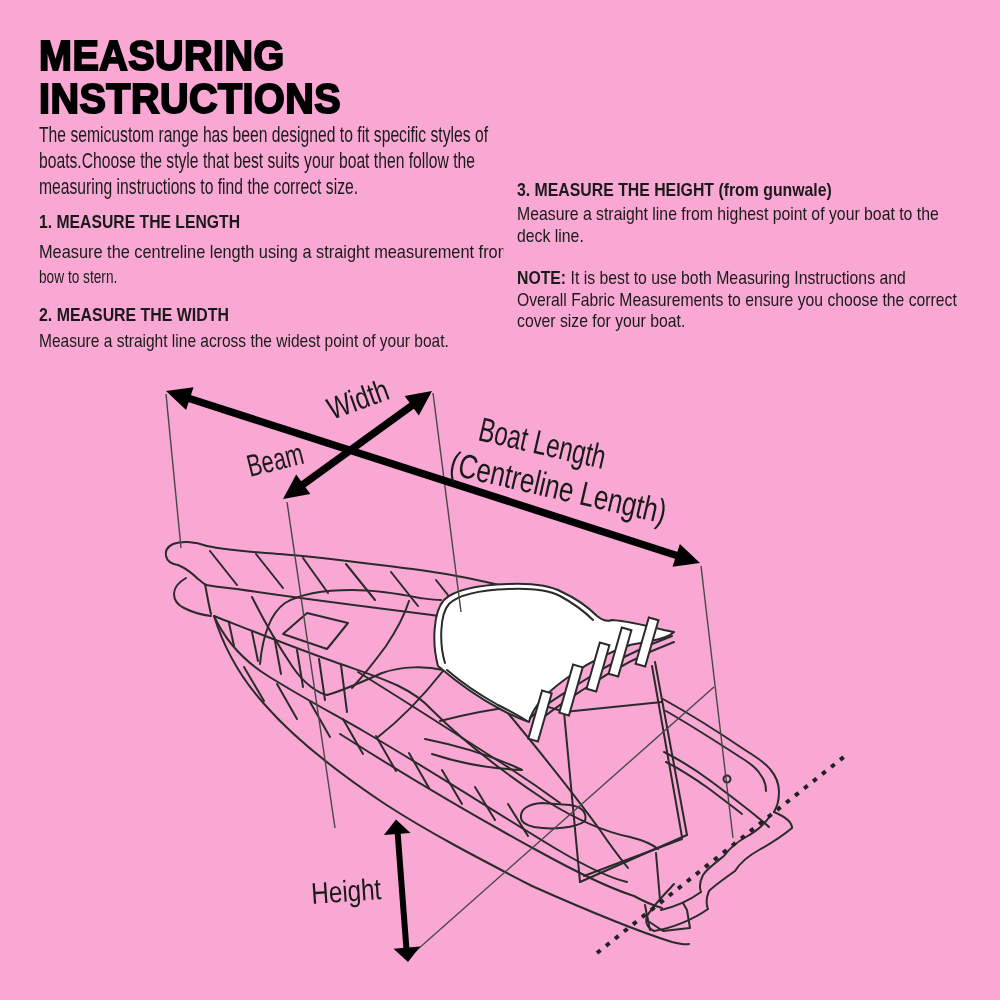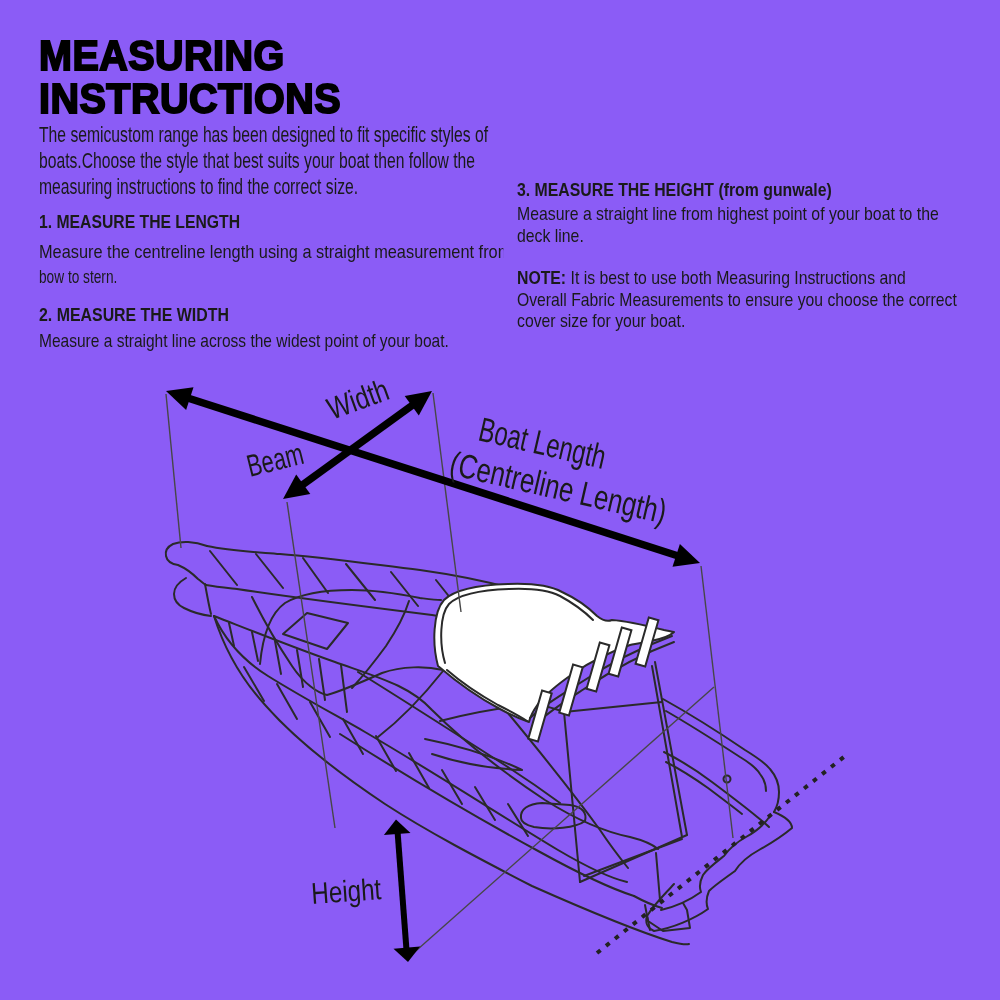--- a/index.html
+++ b/index.html
@@ -1,16 +1,16 @@
 <!DOCTYPE html>
 <html><head>
 <meta charset="utf-8">
 <style>
 html,body{margin:0;padding:0;background:#fff;}
-#page{position:relative;width:1000px;height:1000px;background:#8b5cf6;overflow:hidden;
+#page{position:relative;width:1000px;height:1000px;background:#f9a8d4;overflow:hidden;
   font-family:"Liberation Sans",sans-serif;color:#1a1a1a;}
 .t{position:absolute;white-space:pre;transform-origin:0 0;}
 .b{font-weight:bold;}
 #svg1{position:absolute;left:0;top:0;}
 </style>
 </head>
 <body>
 <div id="page">
 
 <div class="t b" style="left:39px;top:34px;font-size:42.5px;line-height:43px;letter-spacing:0.5px;color:#000;-webkit-text-stroke:2.0px #000;transform:scaleX(0.93);">MEASURING

